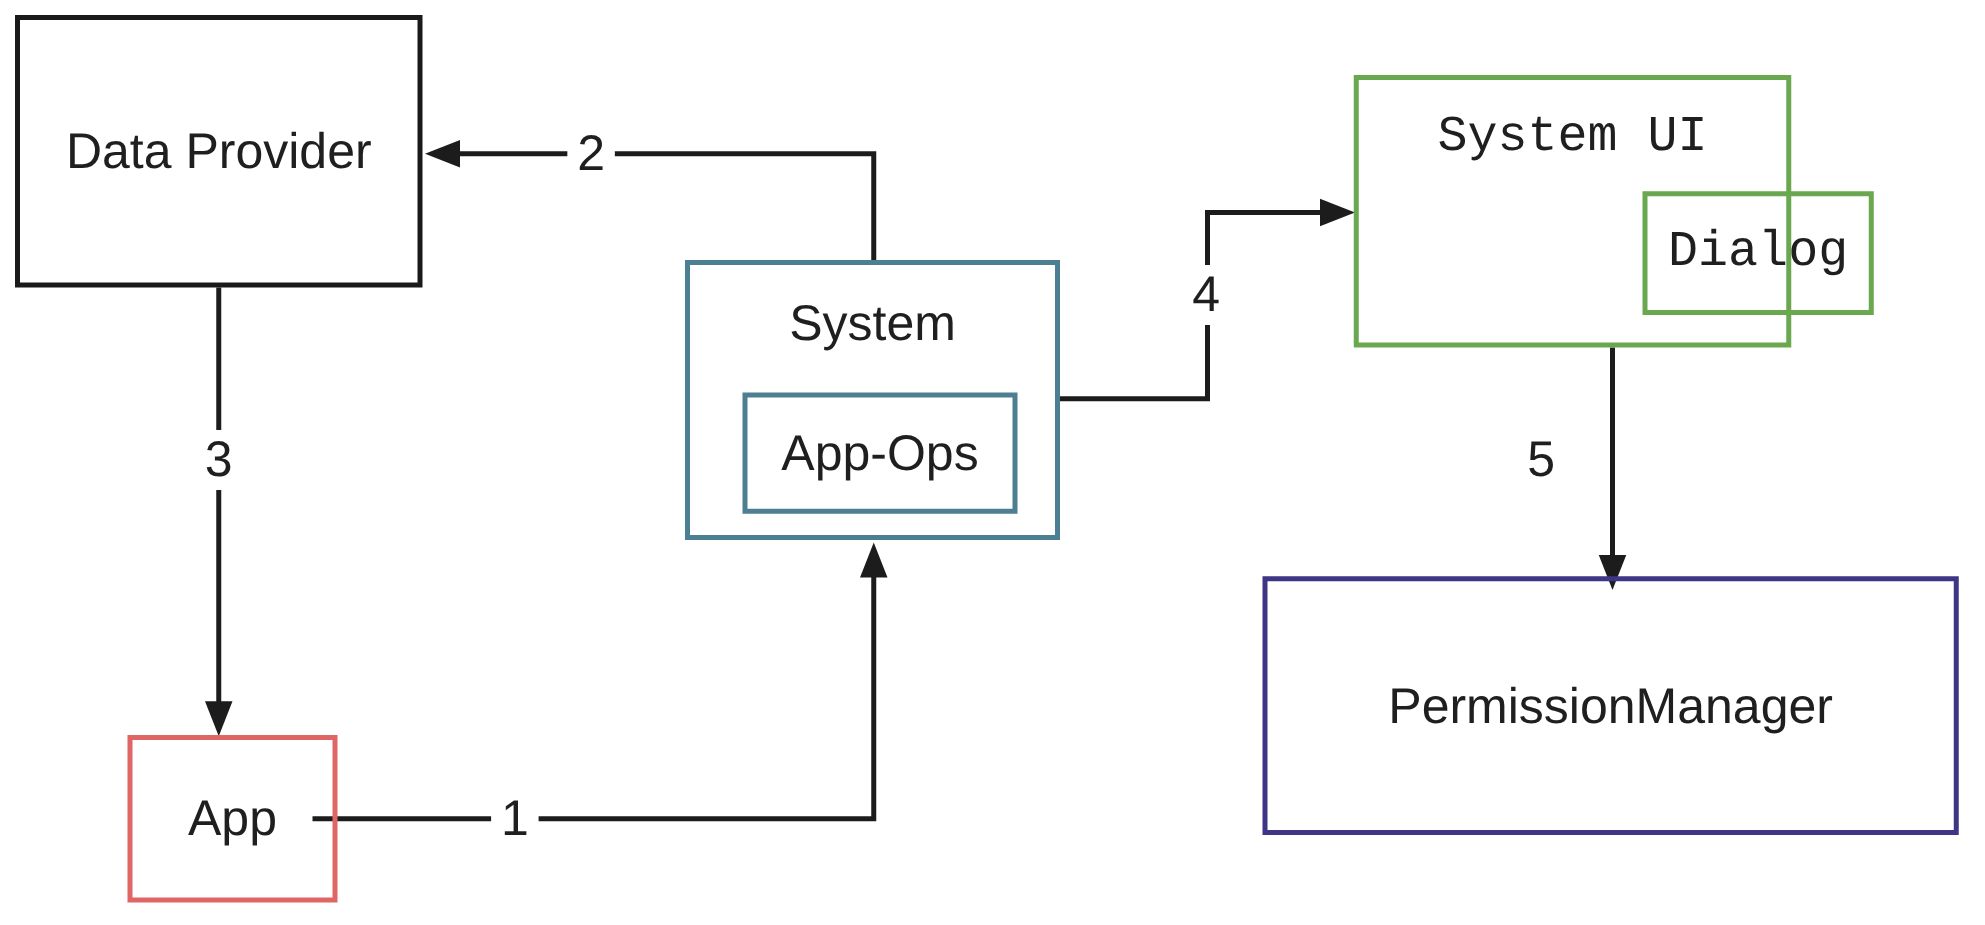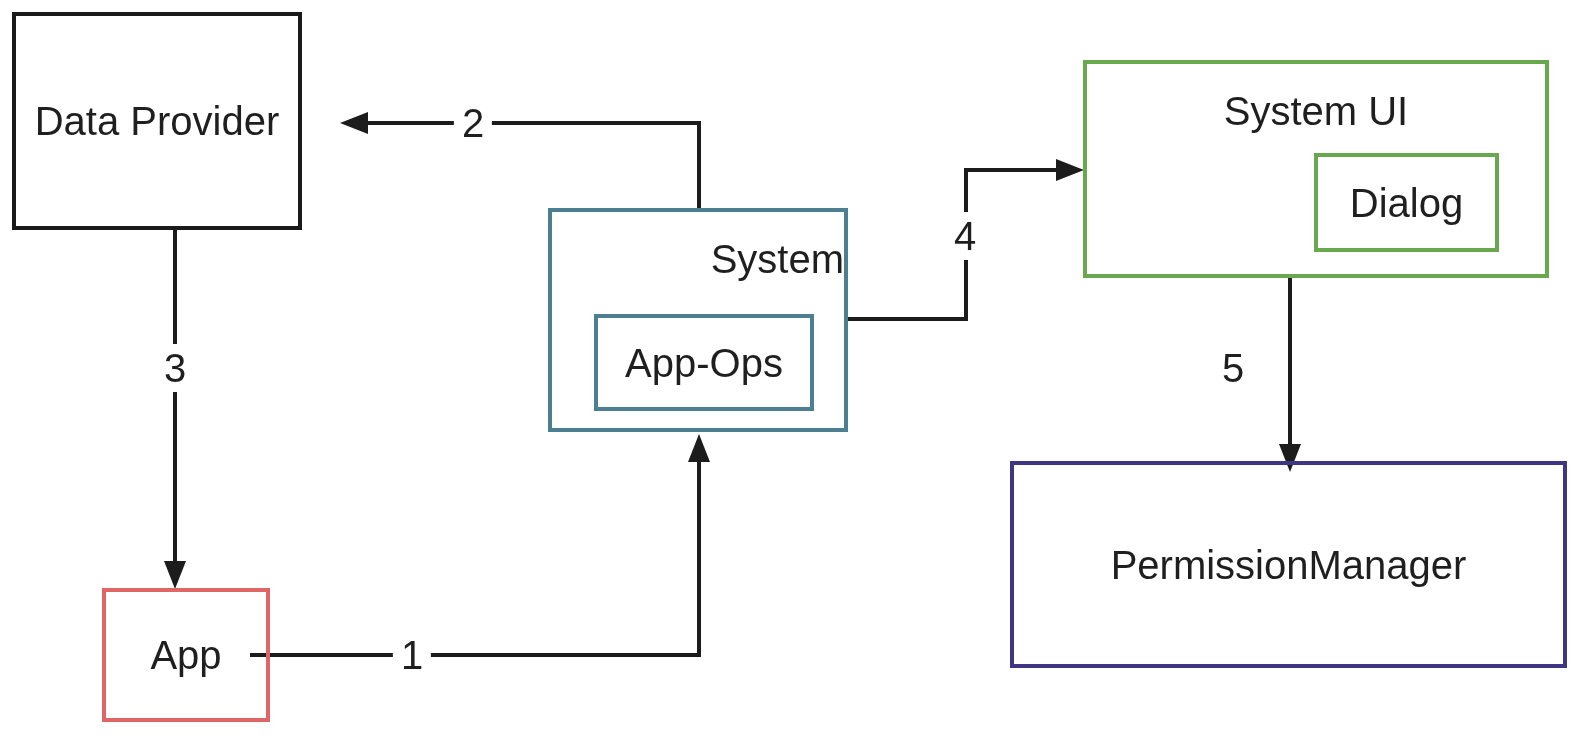--- a/index.html
+++ b/index.html
@@ -70,25 +70,25 @@
   .edge-label {
     position: absolute;
     transform: translate(-50%, -50%);
     background: var(--background, #ffffff);
     padding: 2px 8px;
     font-size: 40px;
     line-height: 44px;
   }
 
   
-  #node-data-provider { left: 12px;   top: 12px;  width: 290px; height: 218px; }
+  #node-data-provider { left: 12px;   top: 12px;  width: 326px; height: 218px; }
   #node-app           { left: 102px;  top: 588px; width: 168px; height: 134px; }
-  #node-system        { left: 548px;  top: 208px; width: 300px; height: 224px; text-align: right; }
+  #node-system        { left: 548px;  top: 208px; width: 300px; height: 224px; }
   #node-app-ops       { left: 18px;   top: 102px; width: 220px; height: 97px;  }
-  #node-system-ui     { left: 1083px; top: 60px;  width: 466px; height: 218px; }
+  #node-system-ui     { left: 1083px; top: 60px;  width: 350px; height: 218px; font-family: Liberation Mono, monospace; }
   #node-dialog        { left: 203px;  top: 89px;  width: 185px; height: 99px;  }
   #node-permission    { left: 1010px; top: 461px; width: 557px; height: 207px; }
 
   
   #edge-label-1 { left: 412px;  top: 655px; }
   #edge-label-2 { left: 473px;  top: 123px; }
   #edge-label-3 { left: 175px;  top: 368px; }
   #edge-label-4 { left: 965px;  top: 236px; }
   #edge-label-5 { left: 1233px; top: 368px; }
 </style>

